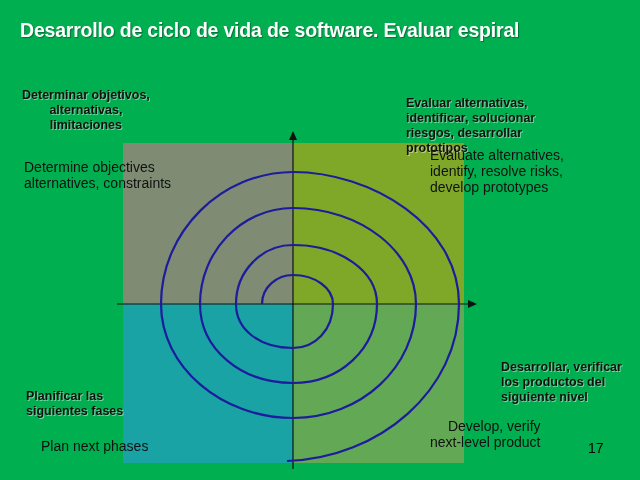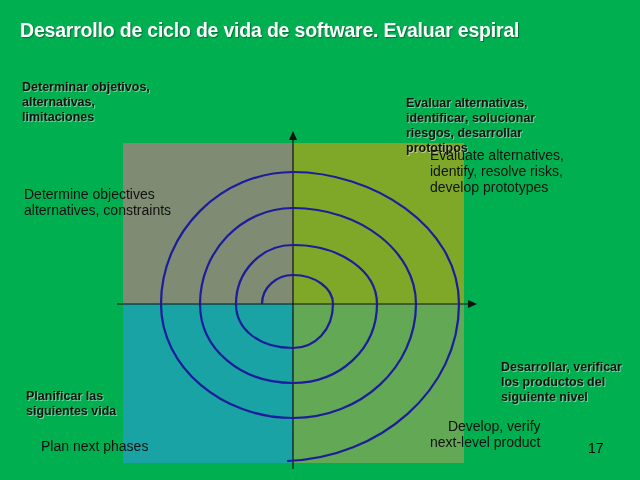--- a/index.html
+++ b/index.html
@@ -60,36 +60,36 @@
            C241,383 200,349 200,304
            C200,252 241,208 293,208
            C361,208 416,252 416,304
            C416,367 361,418 293,418
            C222,418 161,367 161,304
            C161,231 222,172 293,172
            C371,172 459,225 459,304
            C459,390 380,458 287,461"></path>
 </svg>
 
-<div class="es" style="left:22px; top:80px;">Determinar objetivos,
+<div class="es" style="left:22px; top:88px;text-align:center;">Determinar objetivos,
 alternativas,
 limitaciones</div>
-<div class="en" style="left:24px; top:159px;margin-top:27px;">Determine objectives
+<div class="en" style="left:24px; top:159px;">Determine objectives
 alternatives, constraints</div>
 
 <div class="es" style="left:406px; top:96px;">Evaluar alternativas,
 identificar, solucionar
 riesgos, desarrollar
 prototipos</div>
 <div class="en" style="left:430px; top:147px;">Evaluate alternatives,
 identify, resolve risks,
 develop prototypes</div>
 
 <div class="es" style="left:26px; top:389px;">Planificar las
-siguientes vida</div>
+siguientes fases</div>
 <div class="en" style="left:41px; top:429px;margin-top:9px;">Plan next phases</div>
 
 <div class="es" style="left:501px; top:360px;">Desarrollar, verificar
 los productos del
 siguiente nivel</div>
 <div class="en" style="left:430px; top:418px;text-align:right;">Develop, verify
 next-level product</div>
 
 <div class="pagenum">17</div>
 

